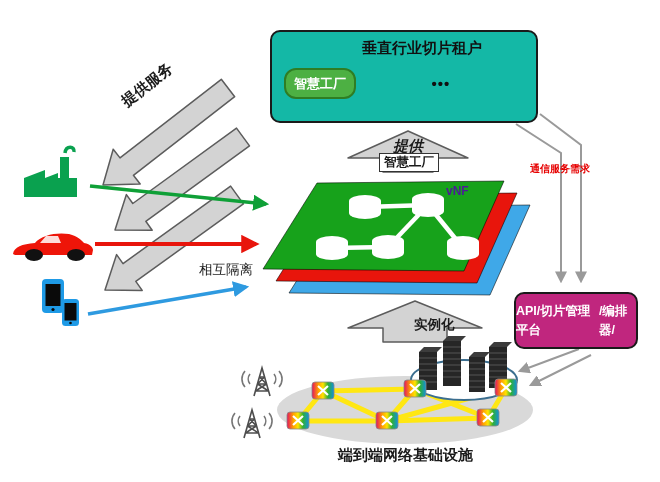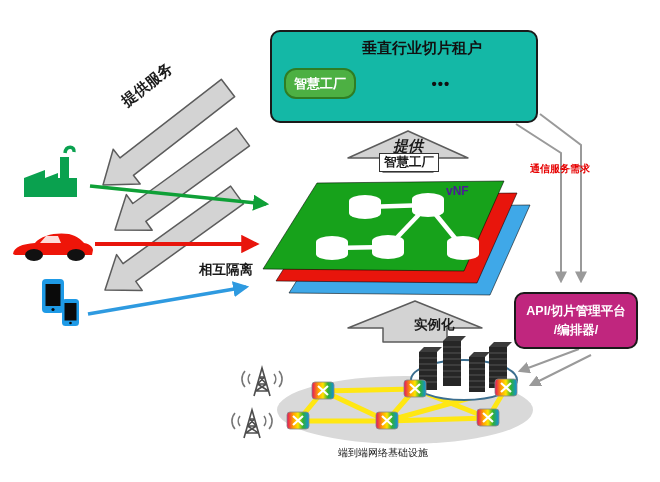--- a/index.html
+++ b/index.html
@@ -17,32 +17,32 @@
         color:#fff;font-size:13px;font-weight:bold;box-sizing:border-box;}
   .chip-green{background:#4db043;border:2px solid #2f7d24;}
   .chip-red{background:#ee1509;border:2px solid #a50d05;margin-left:10px;}
   .chip-blue{background:#6cb2e8;border:2px solid #2f7fc1;}
   .dots{flex:1;text-align:center;font-size:15px;font-weight:bold;color:#111;letter-spacing:1px;}
 
   
   .provide-service{left:118px;top:96px;font-size:15px;font-weight:600;transform:rotate(-38deg);transform-origin:left top;}
   .slice-label{left:268px;top:210px;font-size:16px;font-weight:bold;color:#fff;transform:rotate(-55deg);transform-origin:left top;}
   .vnf-label{left:446px;top:184px;font-size:12px;font-weight:bold;color:#4c1d95;}
-  .isolation{left:199px;top:261px;font-size:13.5px;font-weight:700;}
+  .isolation{left:199px;top:261px;font-size:13.5px;font-weight:400;}
   .comm-demand{left:530px;top:162px;font-size:10px;font-weight:bold;color:#e60000;}
   .provide-line1{left:380px;top:137px;width:56px;text-align:center;font-size:15px;font-weight:bold;font-style:italic;}
   .provide-line2{left:379px;top:153px;width:58px;height:17px;line-height:17px;text-align:center;
                  font-size:12.5px;font-weight:bold;background:#fff;border:1.5px solid #333;}
   .instantiate{left:414px;top:316px;font-size:13.5px;font-weight:bold;}
-  .infra-label{left:338px;top:446px;font-size:10px;font-weight:normal;}
+  .infra-label{left:338px;top:446px;font-size:15px;font-weight:bold;}
 
   
   .platform-box{position:absolute;left:514px;top:292px;width:124px;height:57px;z-index:2;
                 background:#c0267e;border:2.5px solid #1a1a1a;border-radius:10px;box-sizing:border-box;
-                display:flex;flex-direction:column;align-items:center;justify-content:center;}
+                display:flex;flex-direction:row;align-items:center;justify-content:center;}
   .platform-box div{color:#fff;font-size:12.5px;font-weight:bold;line-height:1.45;}
 </style>
 </head>
 <body>
 
 <div id="stage">
 
   <svg id="gfx" width="660" height="482" viewBox="0 0 660 482">
     <defs>
       <marker id="mGray" viewBox="0 0 10 10" refX="8" refY="5" markerWidth="6" markerHeight="6" orient="auto-start-reverse">

